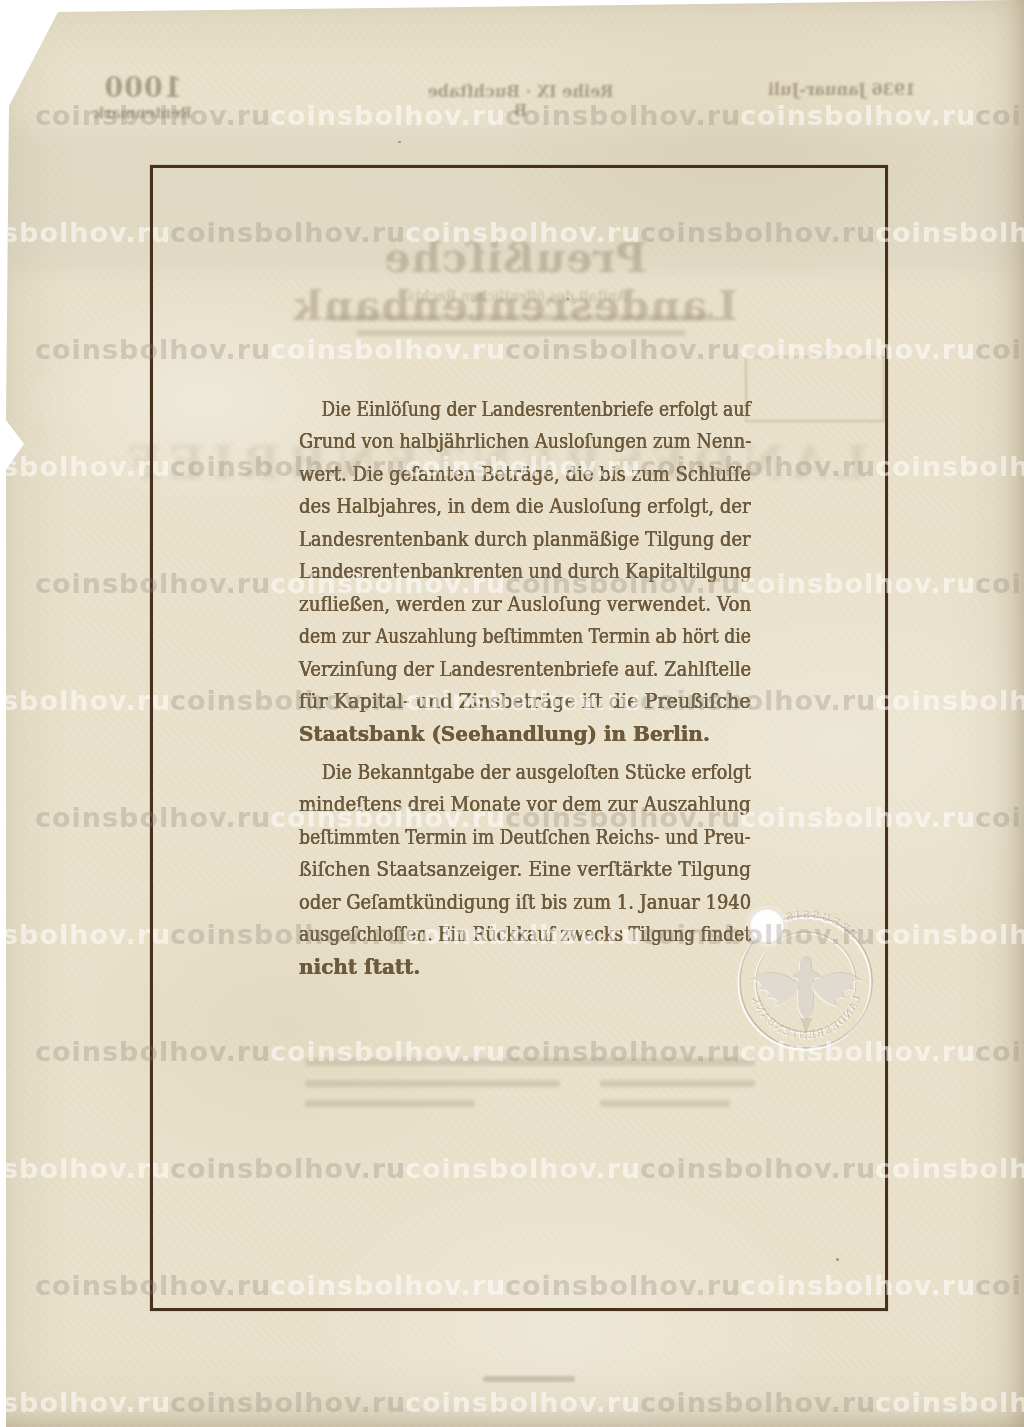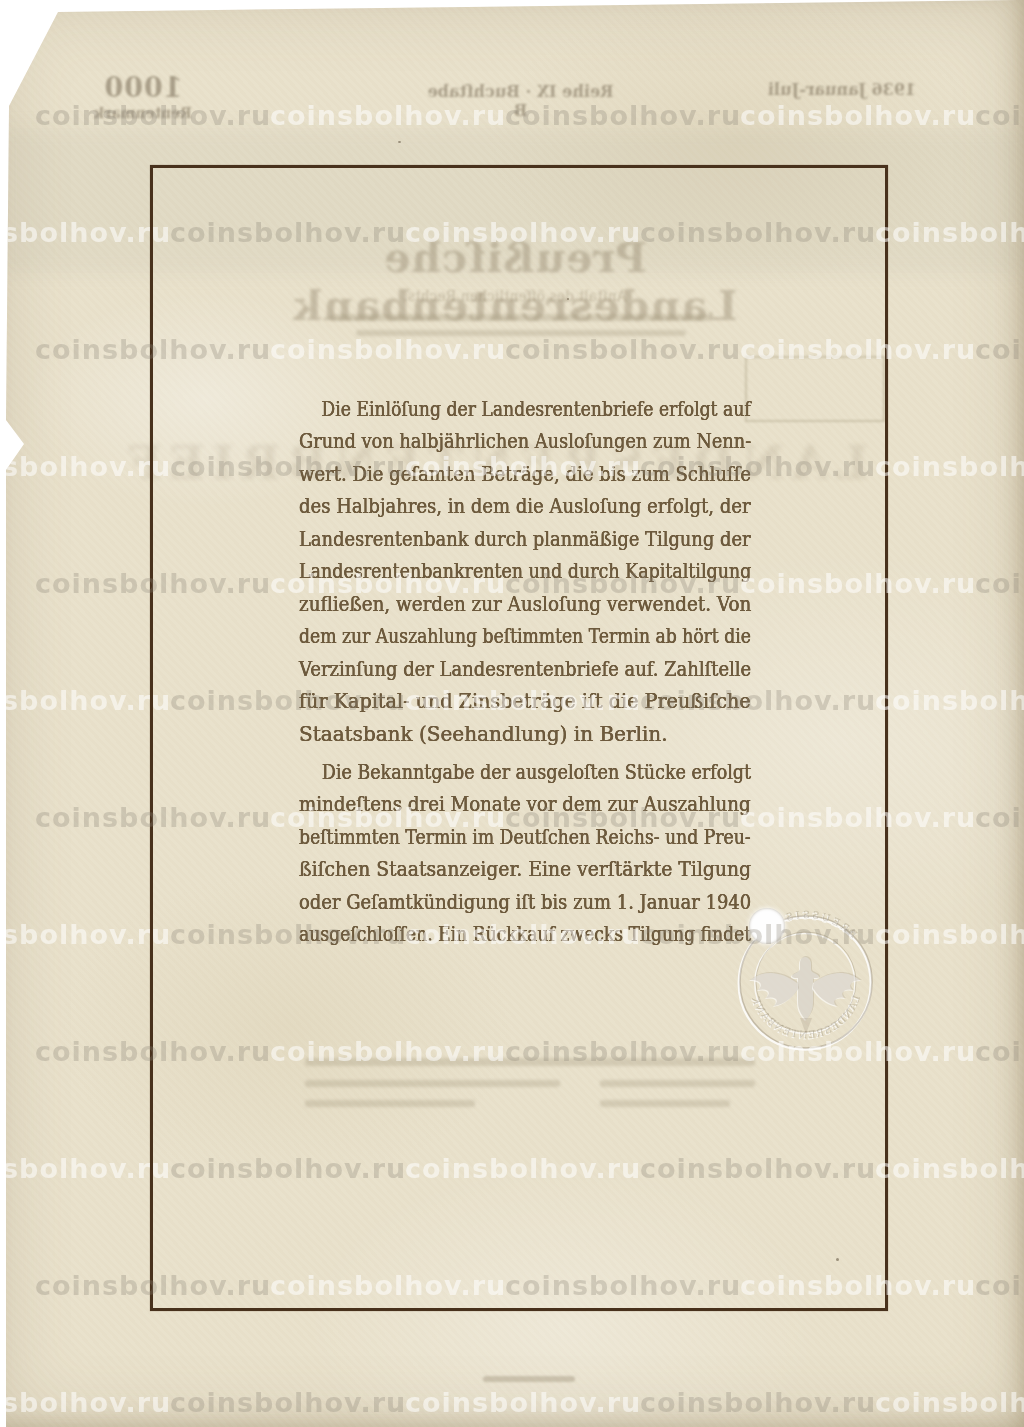--- a/index.html
+++ b/index.html
@@ -36,21 +36,21 @@
           color:rgba(128,114,88,.34);}
   .gbar{position:absolute;background:rgba(150,138,112,.26);filter:blur(1.6px);border-radius:3px;}
   .security{left:168px;top:436px;width:700px;text-align:center;font-size:46px;font-weight:bold;
           letter-spacing:8px;color:rgba(120,106,80,.12);}
   .ghost-box{position:absolute;left:745px;top:356px;width:136px;height:62px;
           border:2px solid rgba(148,136,110,.32);filter:blur(.8px);}
   
   .textblock{position:absolute;left:299px;top:393px;width:452px;color:#6d5a3d;
     font-size:20px;text-shadow:.25px 0 0 currentColor,-.15px 0 0 currentColor;}
   .line{line-height:32.45px;text-align:justify;text-align-last:justify;white-space:nowrap;}
-  .line.last{text-align-last:left;}
+  .line.last{text-align-last:left;font-weight:bold;}
   .line.indent{text-indent:26px;}
   .para.second{margin-top:6px;}
   
   #wm-layer{position:absolute;inset:0;pointer-events:none;
     font-family:"DejaVu Sans","Liberation Sans",sans-serif;}
   .wm{position:absolute;font-size:27px;font-weight:bold;letter-spacing:1px;white-space:nowrap;}
   
   .seal{position:absolute;left:720px;top:896px;width:172px;height:172px;transform:scaleX(-1);}
   .hole{position:absolute;left:749px;top:908px;width:36px;height:36px;border-radius:50%;
     background:#fefefe;box-shadow:inset 0 0 3px rgba(130,118,95,.55),0 0 5px rgba(255,255,255,.9);}
@@ -94,20 +94,21 @@
         <div class="line" style="transform-origin: left center; transform: scaleX(0.957627);">für Kapital- und Zinsbeträge iſt die Preußiſche</div>
         <div class="line last">Staatsbank (Seehandlung) in Berlin.</div>
       </div>
       <div class="para second">
         <div class="line indent" style="transform-origin: left center; transform: scaleX(0.875969);">Die Bekanntgabe der ausgeloſten Stücke erfolgt</div>
         <div class="line" style="transform-origin: left center; transform: scaleX(0.909457);">mindeſtens drei Monate vor dem zur Auszahlung</div>
         <div class="line" style="transform-origin: left center; transform: scaleX(0.860952);">beſtimmten Termin im Deutſchen Reichs- und Preu-</div>
         <div class="line" style="transform-origin: left center; transform: scaleX(0.937759);">ßiſchen Staatsanzeiger.  Eine verſtärkte Tilgung</div>
         <div class="line" style="transform-origin: left center; transform: scaleX(0.896825);">oder Geſamtkündigung iſt bis zum 1. Januar 1940</div>
         <div class="line" style="transform-origin: left center; transform: scaleX(0.859316);">ausgeſchloſſen. Ein Rückkauf zwecks Tilgung findet</div>
+        <div class="line last">nicht ſtatt.</div>
       </div>
     </div>
 
     <div class="gbar" style="left:305px;top:1058px;width:450px;height:8px"></div>
     <div class="gbar" style="left:305px;top:1080px;width:255px;height:7px"></div>
     <div class="gbar" style="left:600px;top:1080px;width:155px;height:7px"></div>
     <div class="gbar" style="left:305px;top:1100px;width:170px;height:7px"></div>
     <div class="gbar" style="left:600px;top:1100px;width:130px;height:7px"></div>
 
     <div class="seal">

